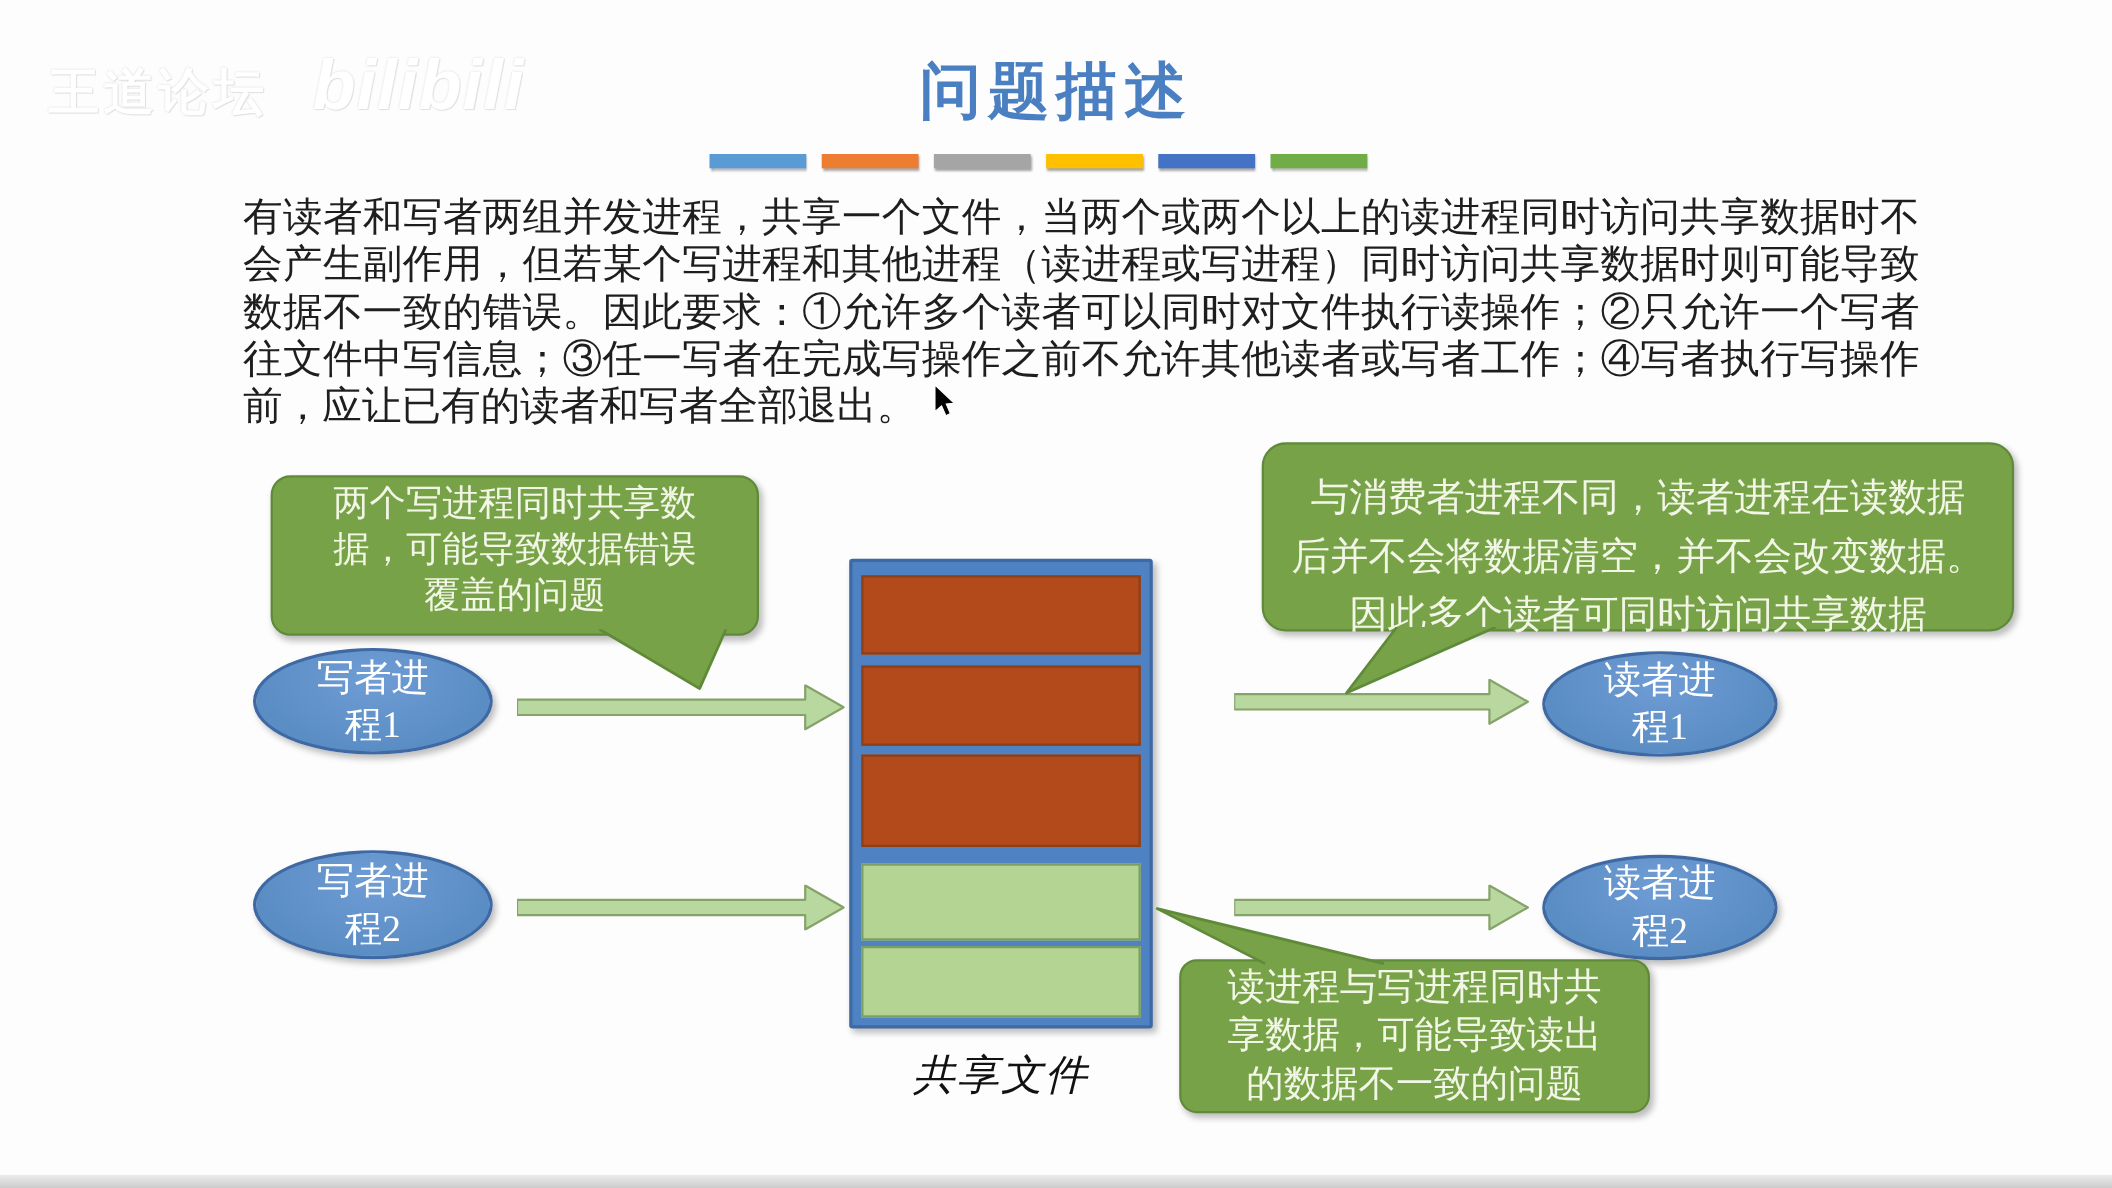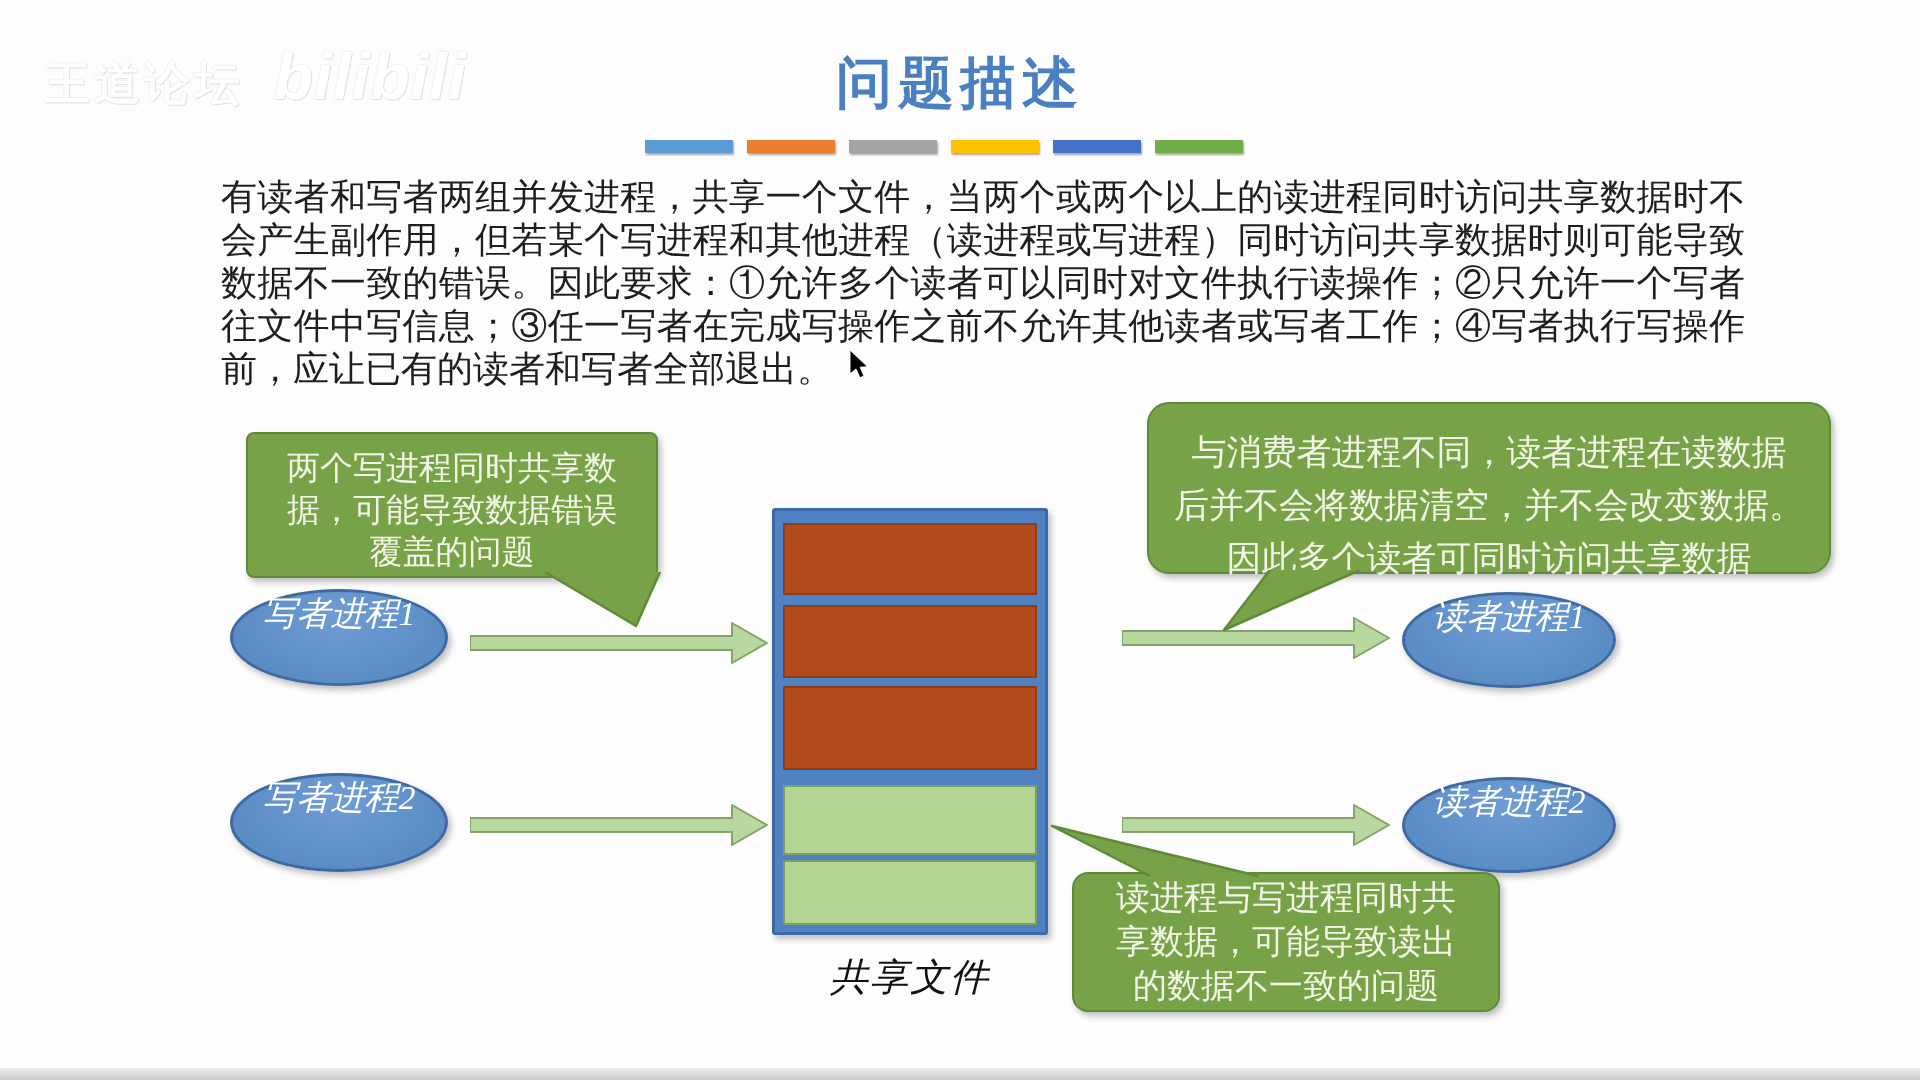--- a/index.html
+++ b/index.html
@@ -2,53 +2,53 @@
 <html style="--title-blue: #4a7fc1; --bubble-green: #78a247; --bubble-border: #5f8a3a; --bubble-text: #f2f6e6; --ellipse-blue: #5b8dc5; --ellipse-border: #3f69a2; --arrow-fill: #b9d89f; --arrow-stroke: #85a368; --stack-blue: #4f82c2; --stack-border: #3d6aa5; --row-written: #b34a1c; --row-written-border: #8f3f18; --row-read: #b4d494; --row-read-border: #7d9e62; --footer-red: #b4402f;"><head>
 <meta charset="utf-8">
 <style>
   html,body{margin:0;padding:0;background:#888;}
   .slide{
     position:relative;width:1920px;height:1080px;overflow:hidden;
     background:#fdfdfd;
     font-family:"Liberation Serif","DejaVu Serif",serif;
   }
   
-  .watermark{position:absolute;left:44px;top:40px;display:flex;gap:30px;align-items:baseline;
+  .watermark{position:absolute;left:44px;top:40px;display:flex;gap:40px;align-items:baseline;
     color:#ffffff;text-shadow:0 0 2px #d8d8d8,1px 1px 0 #e6e6e6;}
   .wm-brand{font-size:46px;letter-spacing:4px;font-weight:bold;}
   .wm-bili{font-size:64px;font-weight:bold;font-style:italic;font-family:"Liberation Sans",sans-serif;letter-spacing:1px;}
   
   .title{position:absolute;left:0;right:0;top:46px;text-align:center;
     font-size:56px;font-weight:bold;color:var(--title-blue);letter-spacing:6px;}
   .divider{position:absolute;left:645px;top:140px;display:flex;gap:14px;}
   .divider-bar{width:88px;height:13px;box-shadow:1px 2px 2px rgba(0,0,0,0.35);}
   
   .paragraph{position:absolute;left:193px;top:176px;width:1552px;
     font-size:36px;line-height:43px;color:#1e1e1e;}
   .para-line{text-align:justify;text-align-last:justify;white-space:nowrap;margin-left:28px;}
   .para-line.last{text-align-last:left;}
   
   .bubble{position:absolute;background:var(--bubble-green);
     border:2.5px solid var(--bubble-border);box-sizing:border-box;
     color:var(--bubble-text);text-align:center;
     box-shadow:3px 4px 6px rgba(0,0,0,0.25);z-index:2;}
   .bubble-tail{position:absolute;z-index:3;}
-  .bubble-writers{left:246px;top:432px;width:412px;height:146px;border-radius:8px;
-    font-size:33px;line-height:42px;padding-top:13px;}
+  .bubble-writers{left:246px;top:432px;width:444px;height:146px;border-radius:18px;
+    font-size:33px;line-height:42px;padding-top:3px;}
   .bubble-readers{left:1147px;top:402px;width:684px;height:172px;border-radius:22px;
     font-size:35px;line-height:53px;padding-top:22px;}
   .bubble-mixed{left:1072px;top:872px;width:428px;height:140px;border-radius:16px;
     font-size:34px;line-height:44px;padding-top:2px;}
   
   .proc{position:absolute;border-radius:50%;
     background:radial-gradient(ellipse at 50% 28%, #6f9cd4 0%, var(--ellipse-blue) 70%);
     border:3px solid var(--ellipse-border);box-sizing:border-box;
     color:#ffffff;text-align:center;font-size:34px;line-height:43px;
-    display:flex;flex-direction:row;justify-content:center;
-    box-shadow:3px 4px 6px rgba(0,0,0,0.25);font-style:italic;}
+    display:flex;flex-direction:column;justify-content:center;
+    box-shadow:3px 4px 6px rgba(0,0,0,0.25);}
   .proc-writer1{left:230px;top:589px;width:218px;height:97px;}
   .proc-writer2{left:230px;top:773px;width:218px;height:99px;}
   .proc-reader1{left:1402px;top:592px;width:214px;height:96px;}
   .proc-reader2{left:1402px;top:777px;width:214px;height:96px;}
   
   .arrow{position:absolute;}
   .arrow-w1{left:470px;top:622px;}
   .arrow-w2{left:470px;top:804px;}
   .arrow-r1{left:1122px;top:617px;}
   .arrow-r2{left:1122px;top:804px;}

